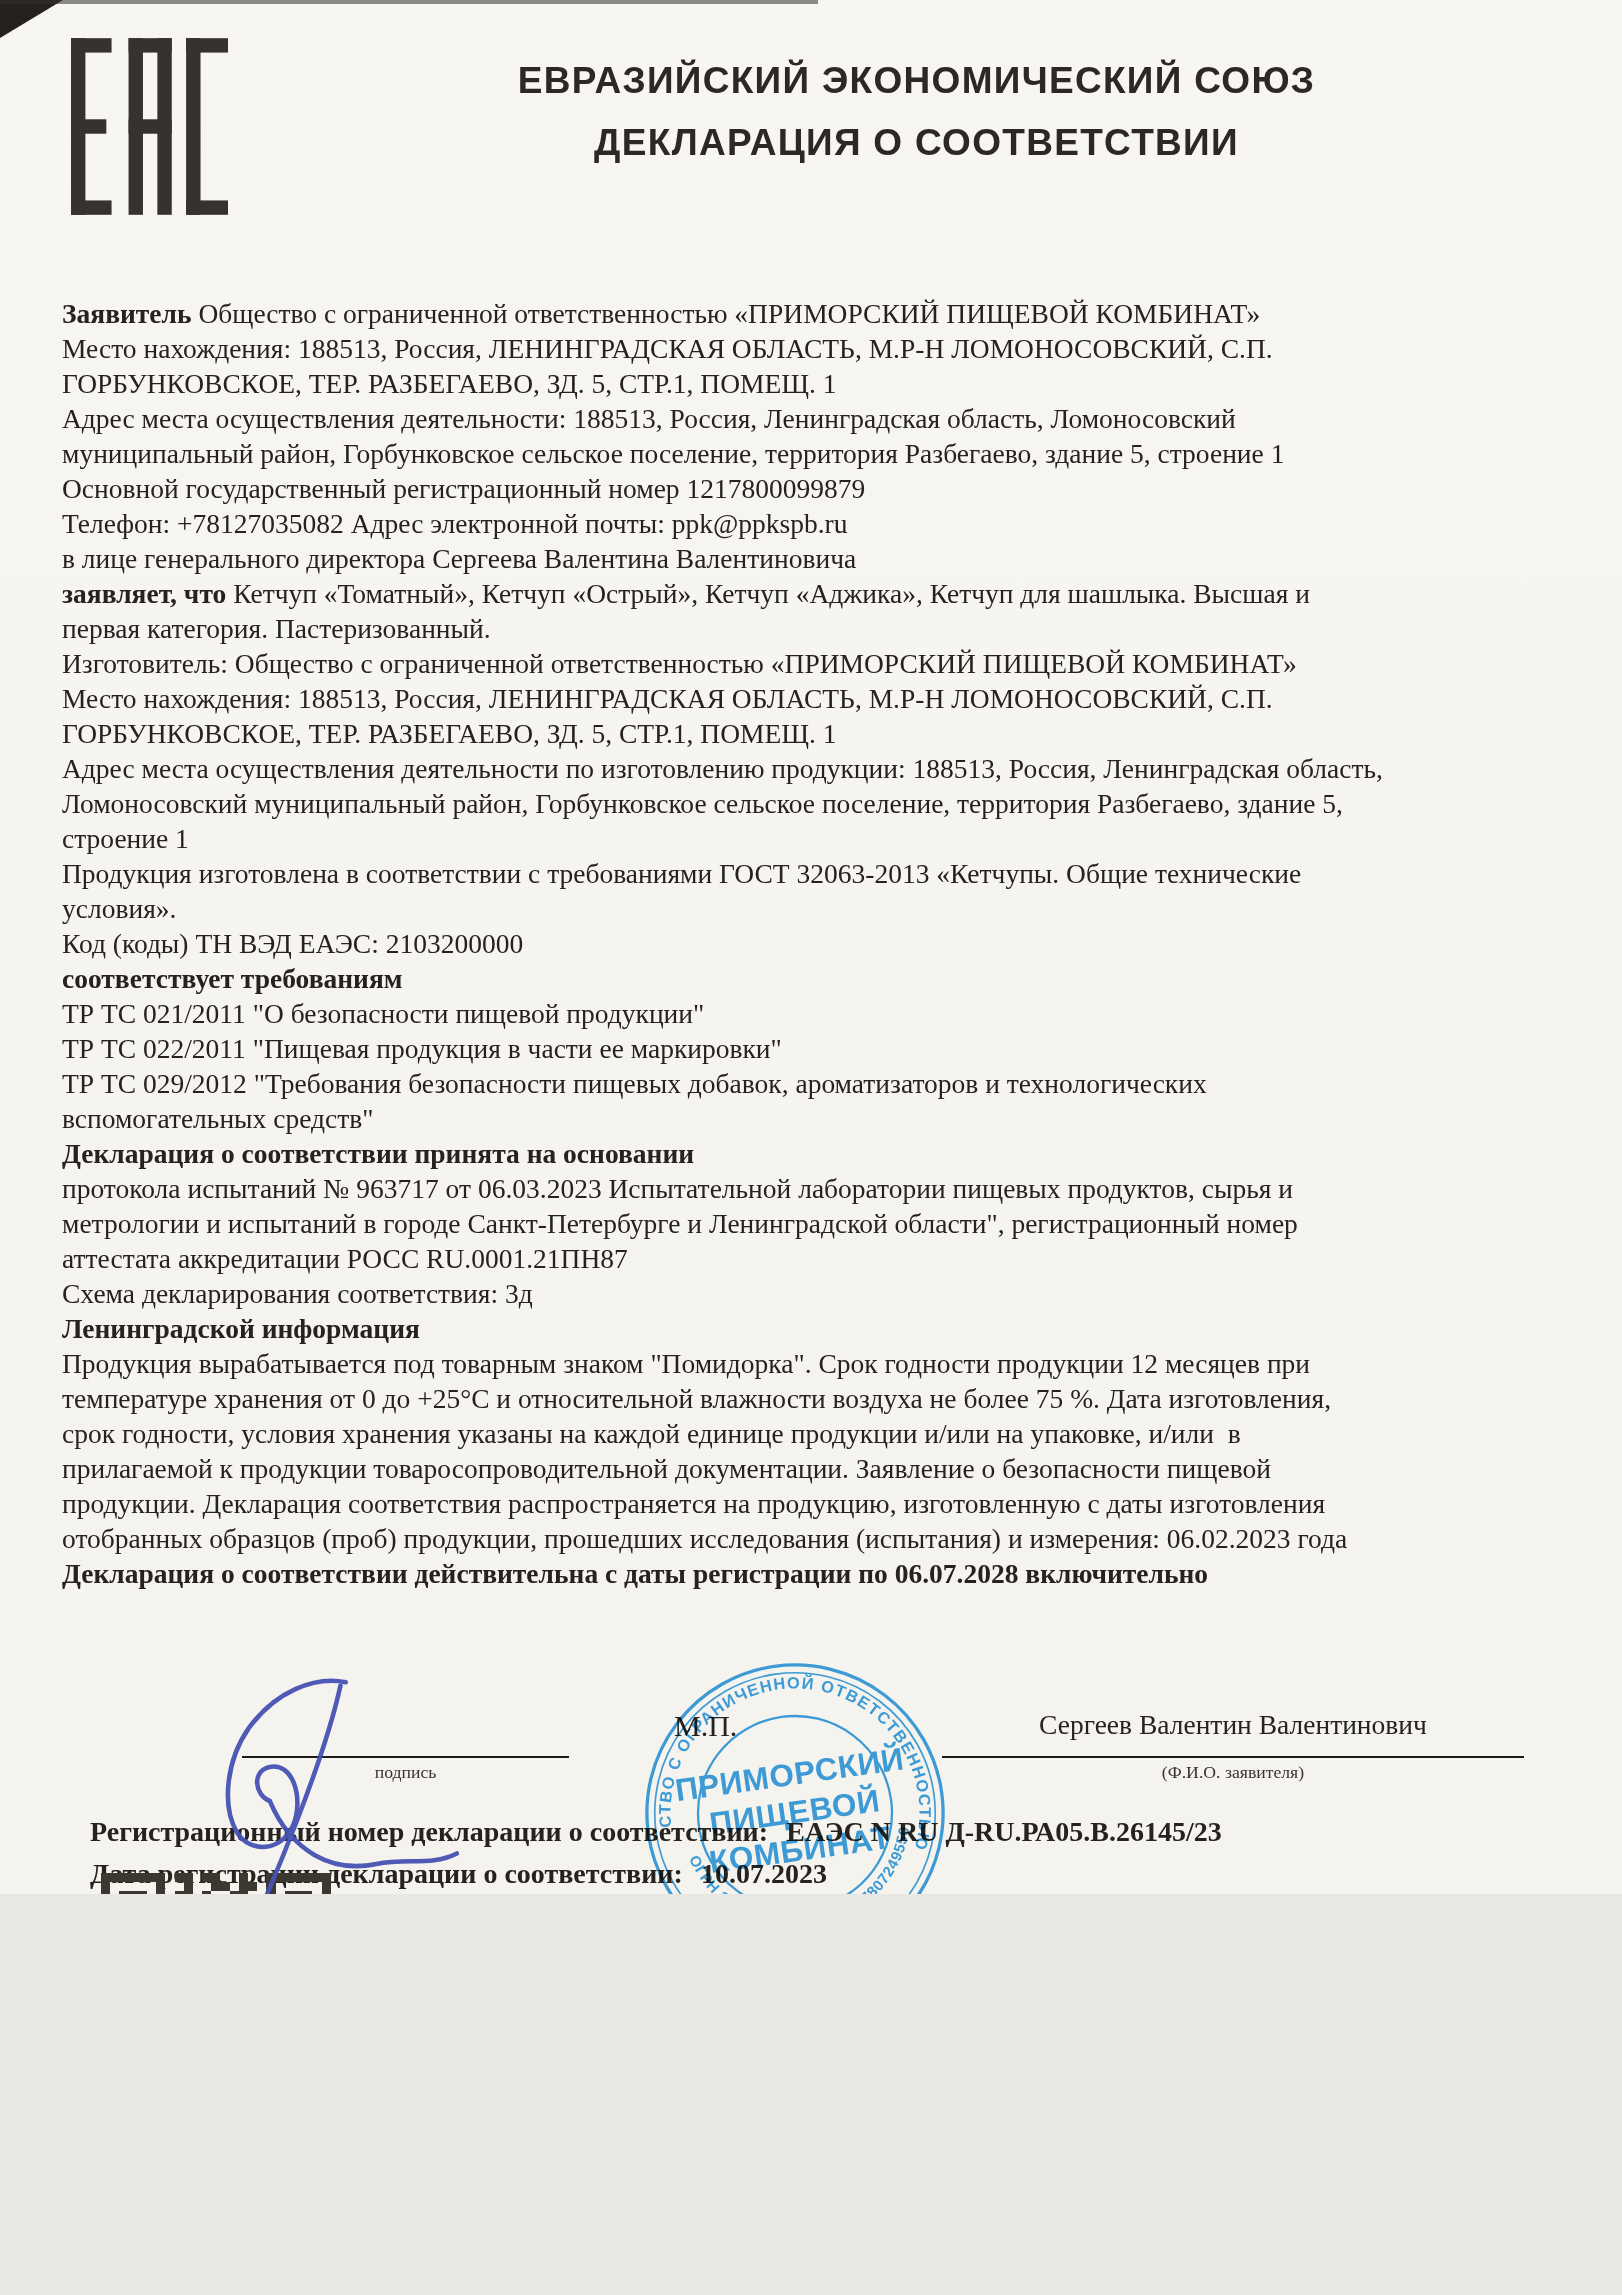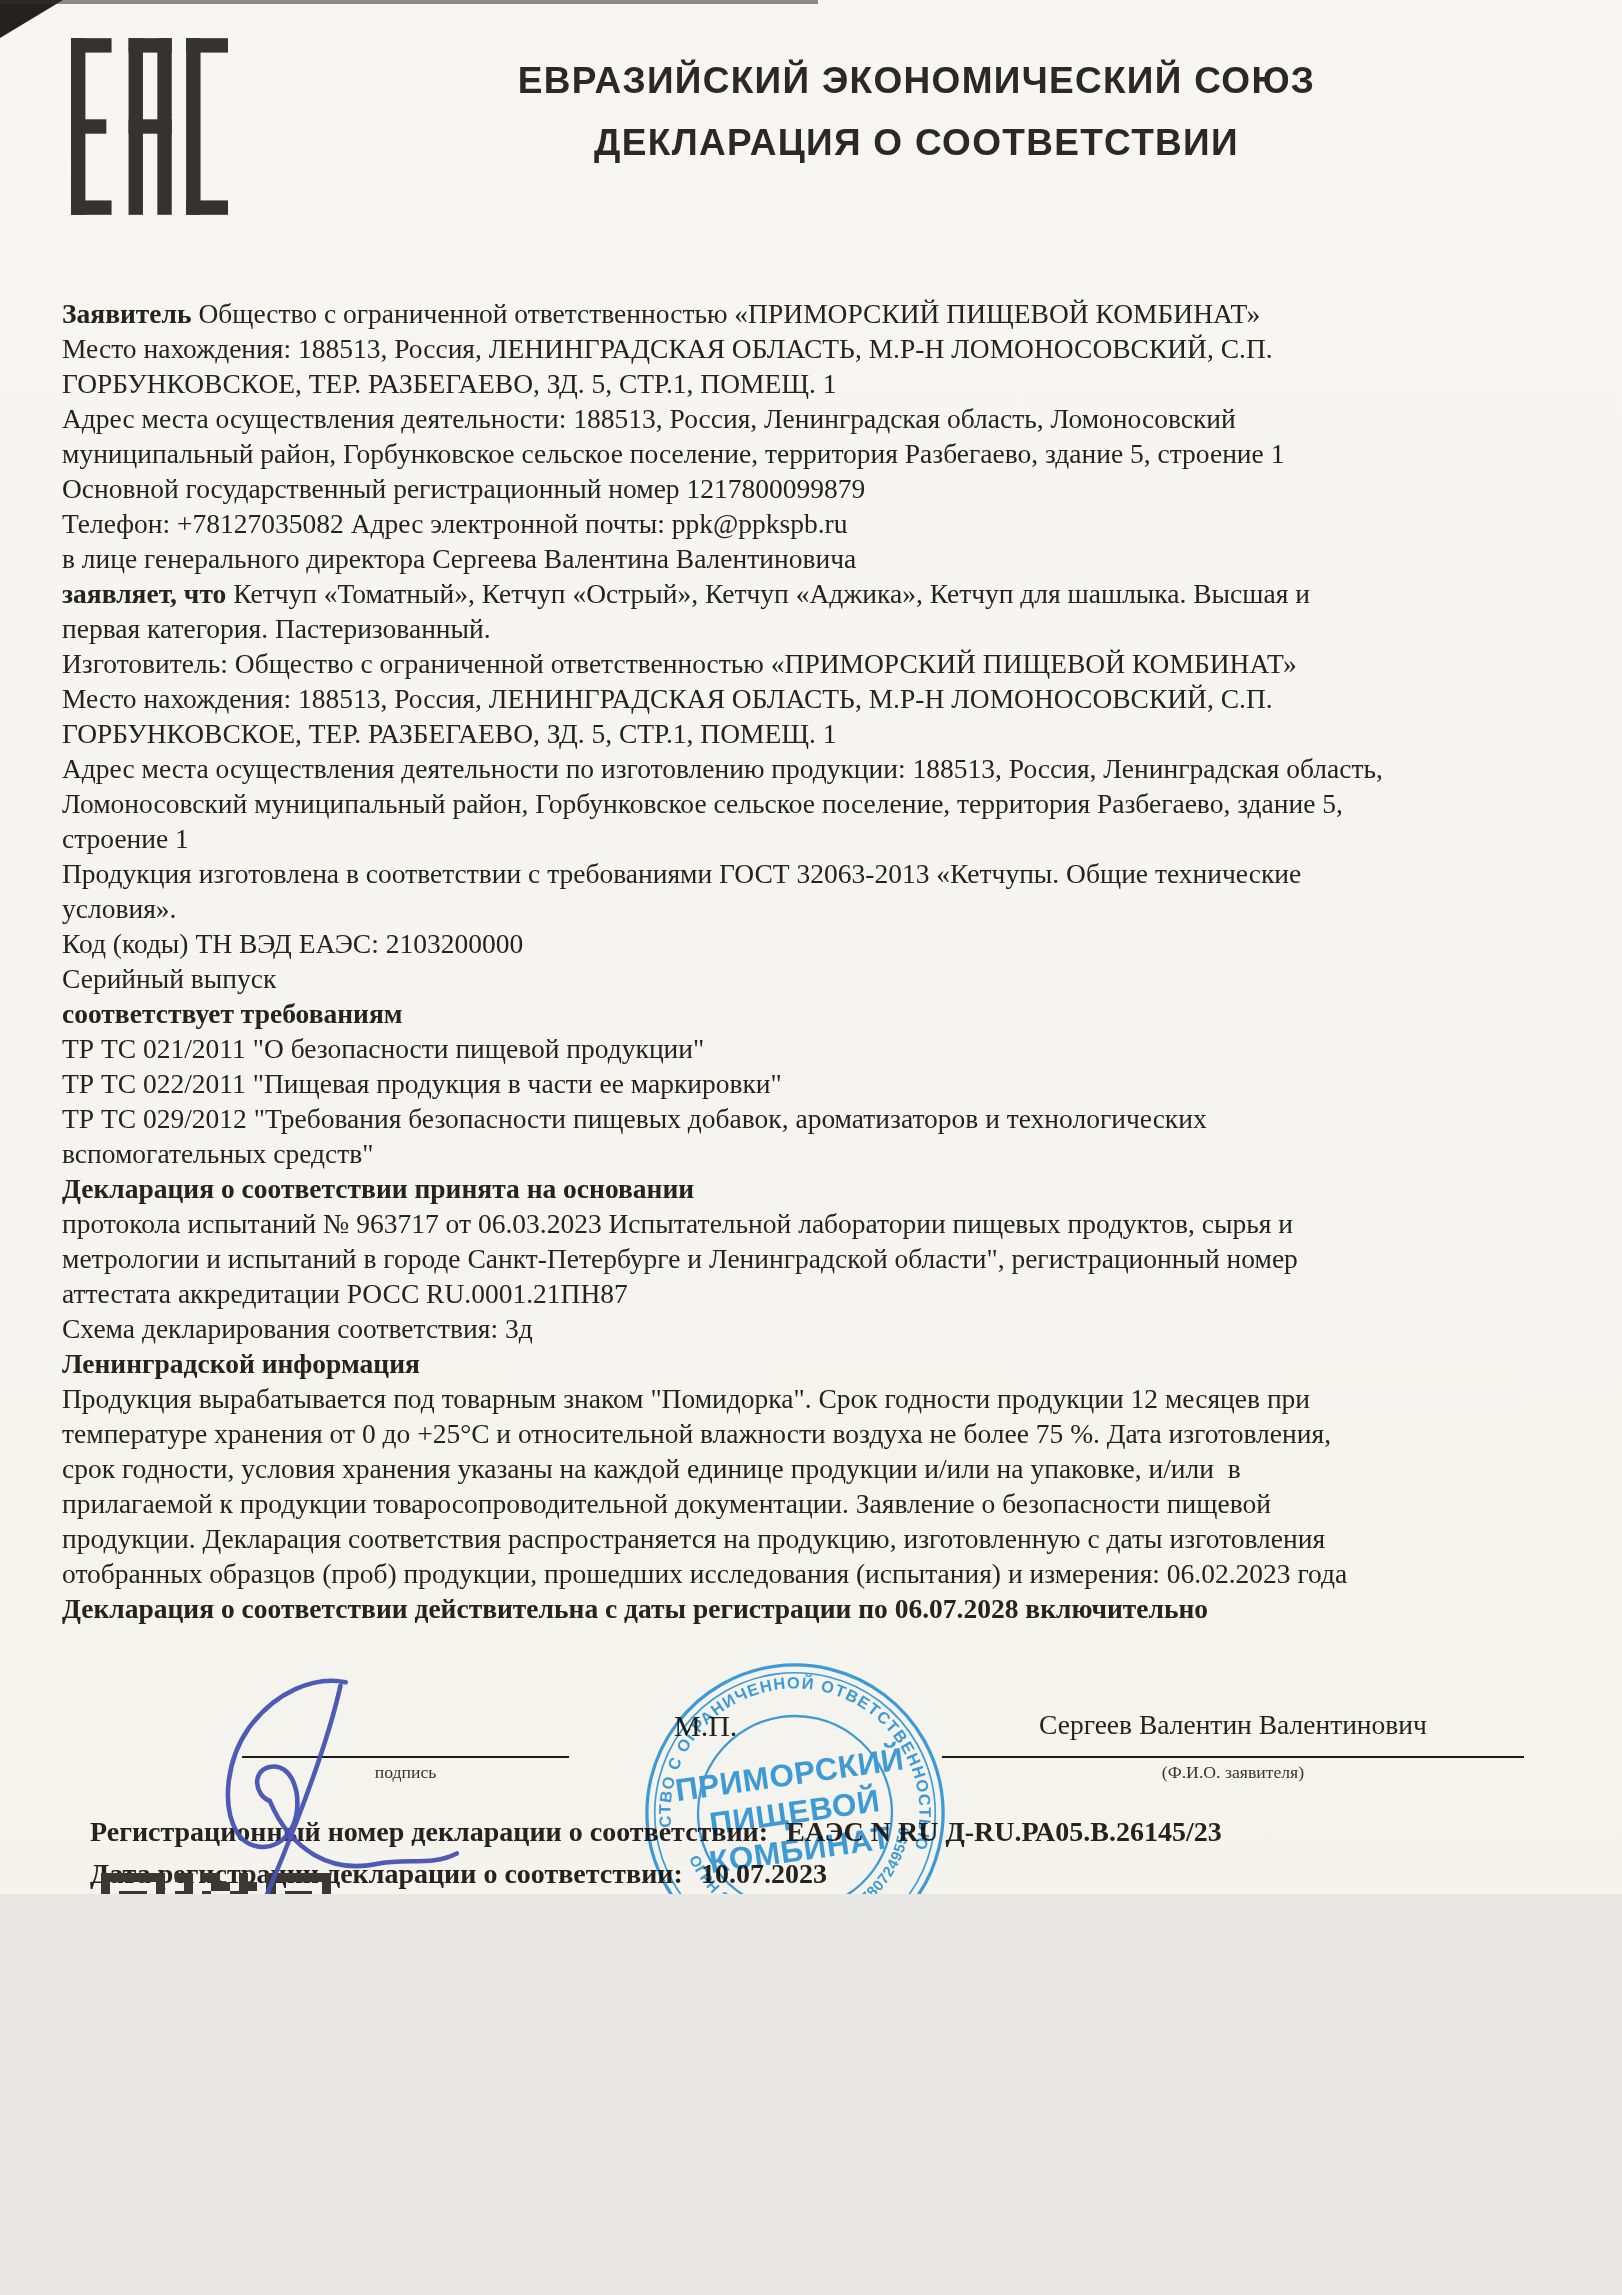--- a/index.html
+++ b/index.html
@@ -89,21 +89,20 @@
       <div class="line">первая категория. Пастеризованный.</div>
       <div class="line">Изготовитель: Общество с ограниченной ответственностью «ПРИМОРСКИЙ ПИЩЕВОЙ КОМБИНАТ»</div>
       <div class="line">Место нахождения: 188513, Россия, ЛЕНИНГРАДСКАЯ ОБЛАСТЬ, М.Р-Н ЛОМОНОСОВСКИЙ, С.П.</div>
       <div class="line">ГОРБУНКОВСКОЕ, ТЕР. РАЗБЕГАЕВО, ЗД. 5, СТР.1, ПОМЕЩ. 1</div>
       <div class="line">Адрес места осуществления деятельности по изготовлению продукции: 188513, Россия, Ленинградская область,</div>
       <div class="line">Ломоносовский муниципальный район, Горбунковское сельское поселение, территория Разбегаево, здание 5,</div>
       <div class="line">строение 1</div>
       <div class="line">Продукция изготовлена в соответствии с требованиями ГОСТ 32063-2013 «Кетчупы. Общие технические</div>
       <div class="line">условия».</div>
       <div class="line">Код (коды) ТН ВЭД ЕАЭС: 2103200000</div>
-      <div class="line">Серийный выпуск</div>
       <div class="line b">соответствует требованиям</div>
       <div class="line">ТР ТС 021/2011 "О безопасности пищевой продукции"</div>
       <div class="line">ТР ТС 022/2011 "Пищевая продукция в части ее маркировки"</div>
       <div class="line">ТР ТС 029/2012 "Требования безопасности пищевых добавок, ароматизаторов и технологических</div>
       <div class="line">вспомогательных средств"</div>
       <div class="line b">Декларация о соответствии принята на основании</div>
       <div class="line">протокола испытаний № 963717 от 06.03.2023 Испытательной лаборатории пищевых продуктов, сырья и</div>
       <div class="line">метрологии и испытаний в городе Санкт-Петербурге и Ленинградской области", регистрационный номер</div>
       <div class="line">аттестата аккредитации РОСС RU.0001.21ПН87</div>
       <div class="line">Схема декларирования соответствия: 3д</div>

